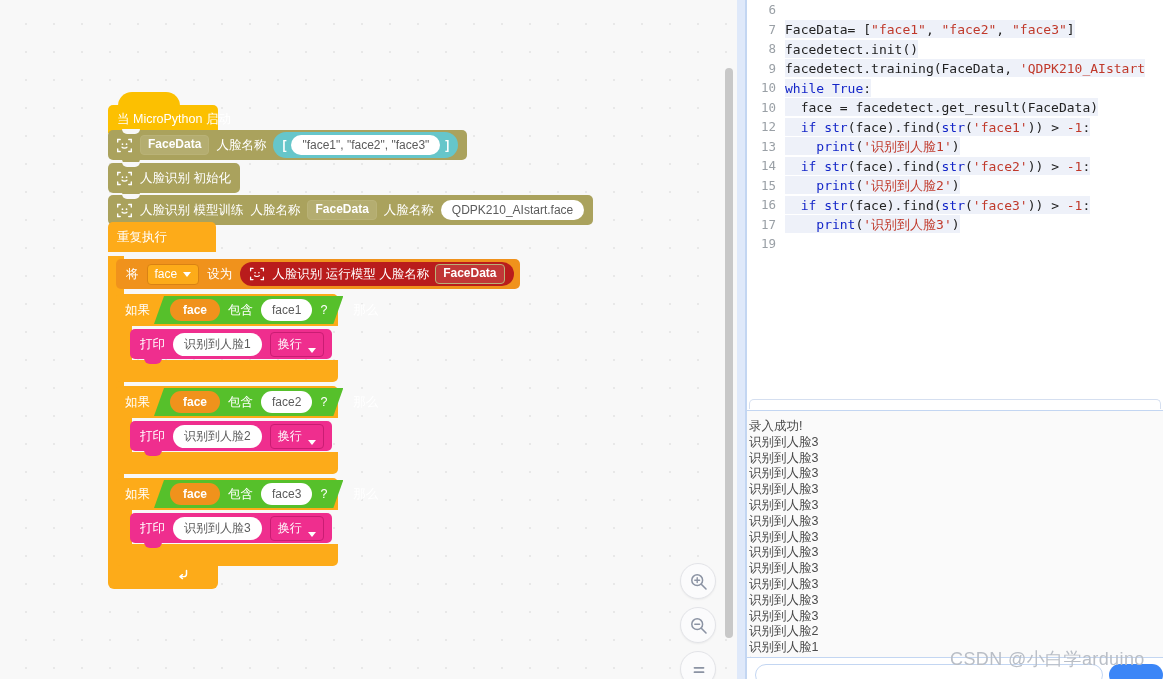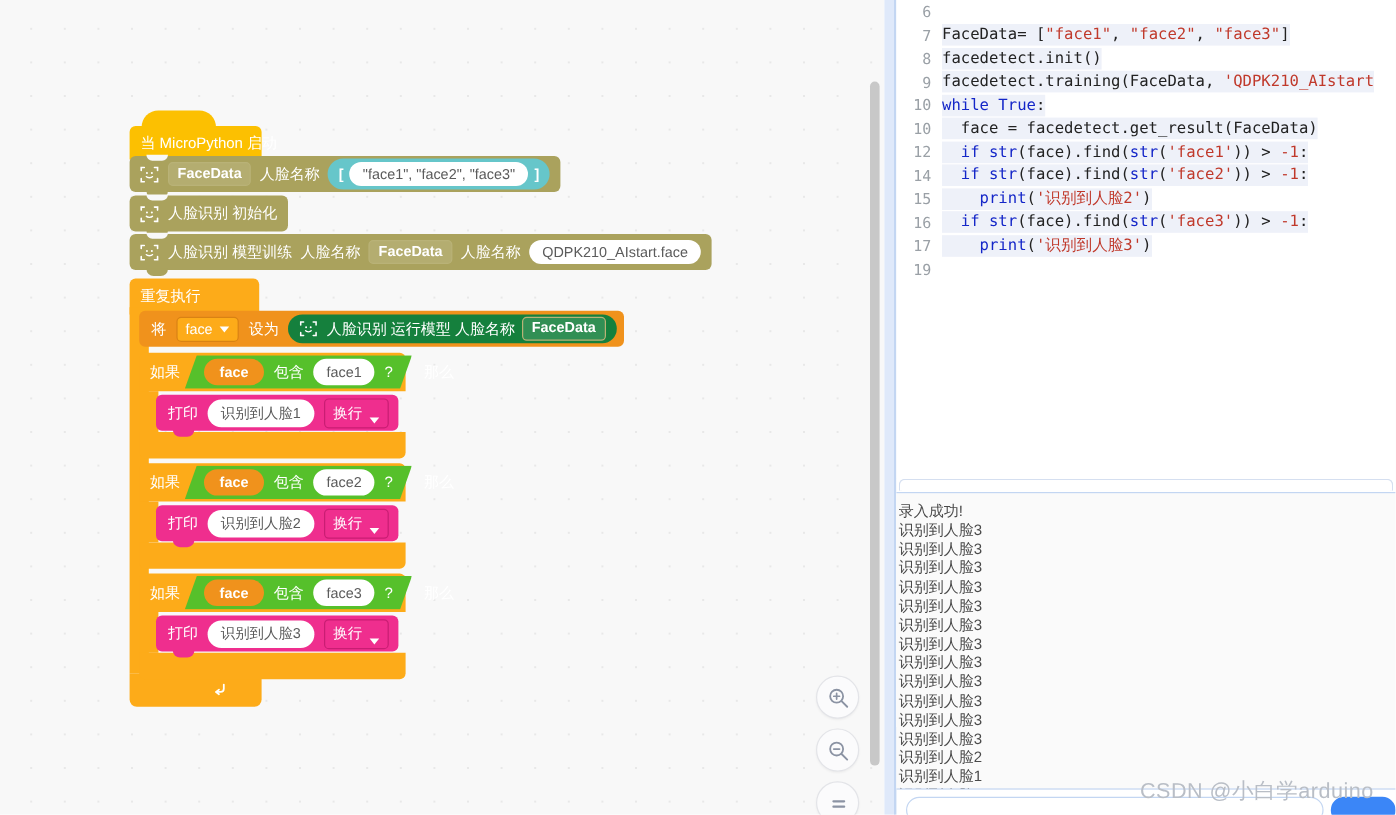--- a/index.html
+++ b/index.html
@@ -123,21 +123,21 @@
   .dd {
     background: #fdab19; border: 1.5px solid #d98214; border-radius: 4px;
     color: #fff; font-size: 12px; padding: 2.5px 7px;
     display: flex; align-items: center; gap: 6px; white-space: nowrap;
   }
   .caret { width: 0; height: 0; border-left: 4px solid transparent;
            border-right: 4px solid transparent; border-top: 5px solid #fff; }
 
   
   .olive-pill {
-    background: #15803d; border-radius: 15px; height: 24px;
+    background: #b91c1c; border-radius: 15px; height: 24px;
     display: flex; align-items: center; gap: 6px; padding: 0 9px;
   }
 
   
   .if-head {
     height: 32px; background: #fdab19; border-radius: 5px 5px 0 0;
     display: flex; align-items: center; padding-left: 9px; gap: 2px;
     position: relative;
   }
   .hexa {
@@ -313,21 +313,21 @@
           </svg>
         </span>
         <span class="blk-label">人脸识别 模型训练</span>
         <span class="blk-label">人脸名称</span>
         <span class="fld-outline">FaceData</span>
         <span class="blk-label">人脸名称</span>
         <span class="fld-white-round">QDPK210_AIstart.face</span>
       </div>
     </div>
 
-    <div class="blk" style="left:108px; top:232px; width:112px;">
+    <div class="blk" style="left:108px; top:222px; width:112px;">
       <div class="repeat-head">
         <span class="blk-label">重复执行</span>
       </div>
     </div>
 
     <div class="blk" style="left:108px; top:256px; width:16px; height:305px; background:#fdab19;"></div>
 
     <div class="blk" style="left:108px; top:561px; width:110px; height:28px; background:#fdab19; border-radius:0 0 6px 6px;">
       <span class="loop-arrow">
         <svg width="14" height="14" viewBox="0 0 16 16">
@@ -470,20 +470,21 @@
   <div id="code">
 
     <div id="code-lines">
         <div class="code-line"><span class="gutter">6</span><span class="code-txt"></span></div>
         <div class="code-line"><span class="gutter">7</span><span class="code-txt"><span class="hl"><span class="tok-pl">FaceData= [</span><span class="tok-str">"face1"</span><span class="tok-pl">, </span><span class="tok-str">"face2"</span><span class="tok-pl">, </span><span class="tok-str">"face3"</span><span class="tok-pl">]</span></span></span></div>
         <div class="code-line"><span class="gutter">8</span><span class="code-txt"><span class="hl"><span class="tok-pl">facedetect.init()</span></span></span></div>
         <div class="code-line"><span class="gutter">9</span><span class="code-txt"><span class="hl"><span class="tok-pl">facedetect.training(FaceData, </span><span class="tok-str">'QDPK210_AIstart</span></span></span></div>
         <div class="code-line"><span class="gutter">10</span><span class="code-txt"><span class="hl"><span class="tok-kw">while</span><span class="tok-pl"> </span><span class="tok-kw">True</span><span class="tok-pl">:</span></span></span></div>
         <div class="code-line"><span class="gutter">10</span><span class="code-txt"><span class="hl"><span class="tok-pl">  face = facedetect.get_result(FaceData)</span></span></span></div>
         <div class="code-line"><span class="gutter">12</span><span class="code-txt"><span class="hl"><span class="tok-pl">  </span><span class="tok-kw">if</span><span class="tok-pl"> </span><span class="tok-fn">str</span><span class="tok-pl">(face).find(</span><span class="tok-fn">str</span><span class="tok-pl">(</span><span class="tok-str">'face1'</span><span class="tok-pl">)) &gt; </span><span class="tok-num">-1</span><span class="tok-pl">:</span></span></span></div>
+        <div class="code-line"><span class="gutter">13</span><span class="code-txt"><span class="hl"><span class="tok-pl">    </span><span class="tok-kw">print</span><span class="tok-pl">(</span><span class="tok-str">'识别到人脸1'</span><span class="tok-pl">)</span></span></span></div>
         <div class="code-line"><span class="gutter">14</span><span class="code-txt"><span class="hl"><span class="tok-pl">  </span><span class="tok-kw">if</span><span class="tok-pl"> </span><span class="tok-fn">str</span><span class="tok-pl">(face).find(</span><span class="tok-fn">str</span><span class="tok-pl">(</span><span class="tok-str">'face2'</span><span class="tok-pl">)) &gt; </span><span class="tok-num">-1</span><span class="tok-pl">:</span></span></span></div>
         <div class="code-line"><span class="gutter">15</span><span class="code-txt"><span class="hl"><span class="tok-pl">    </span><span class="tok-kw">print</span><span class="tok-pl">(</span><span class="tok-str">'识别到人脸2'</span><span class="tok-pl">)</span></span></span></div>
         <div class="code-line"><span class="gutter">16</span><span class="code-txt"><span class="hl"><span class="tok-pl">  </span><span class="tok-kw">if</span><span class="tok-pl"> </span><span class="tok-fn">str</span><span class="tok-pl">(face).find(</span><span class="tok-fn">str</span><span class="tok-pl">(</span><span class="tok-str">'face3'</span><span class="tok-pl">)) &gt; </span><span class="tok-num">-1</span><span class="tok-pl">:</span></span></span></div>
         <div class="code-line"><span class="gutter">17</span><span class="code-txt"><span class="hl"><span class="tok-pl">    </span><span class="tok-kw">print</span><span class="tok-pl">(</span><span class="tok-str">'识别到人脸3'</span><span class="tok-pl">)</span></span></span></div>
         <div class="code-line"><span class="gutter">19</span><span class="code-txt"></span></div>
       </div>
   </div>
 
   <div id="console-wrap">
     <div class="console-topbar"></div>

